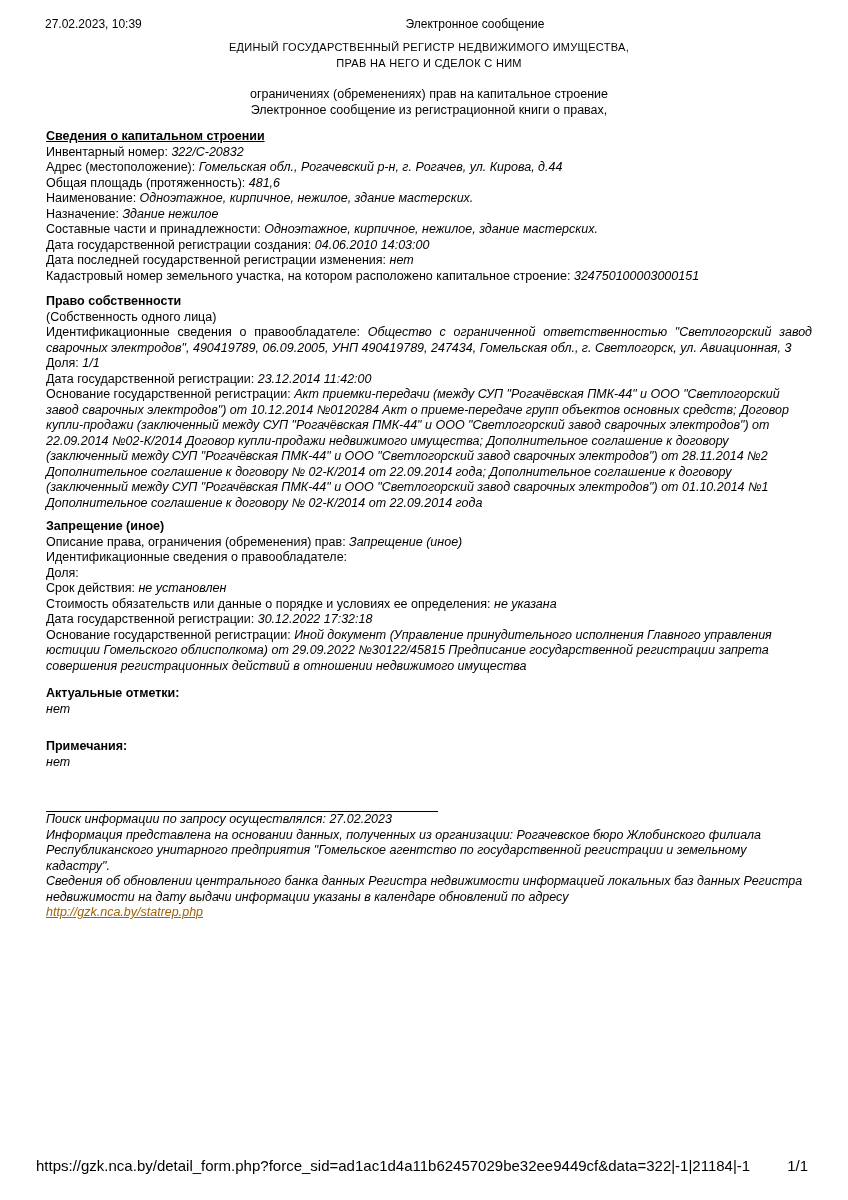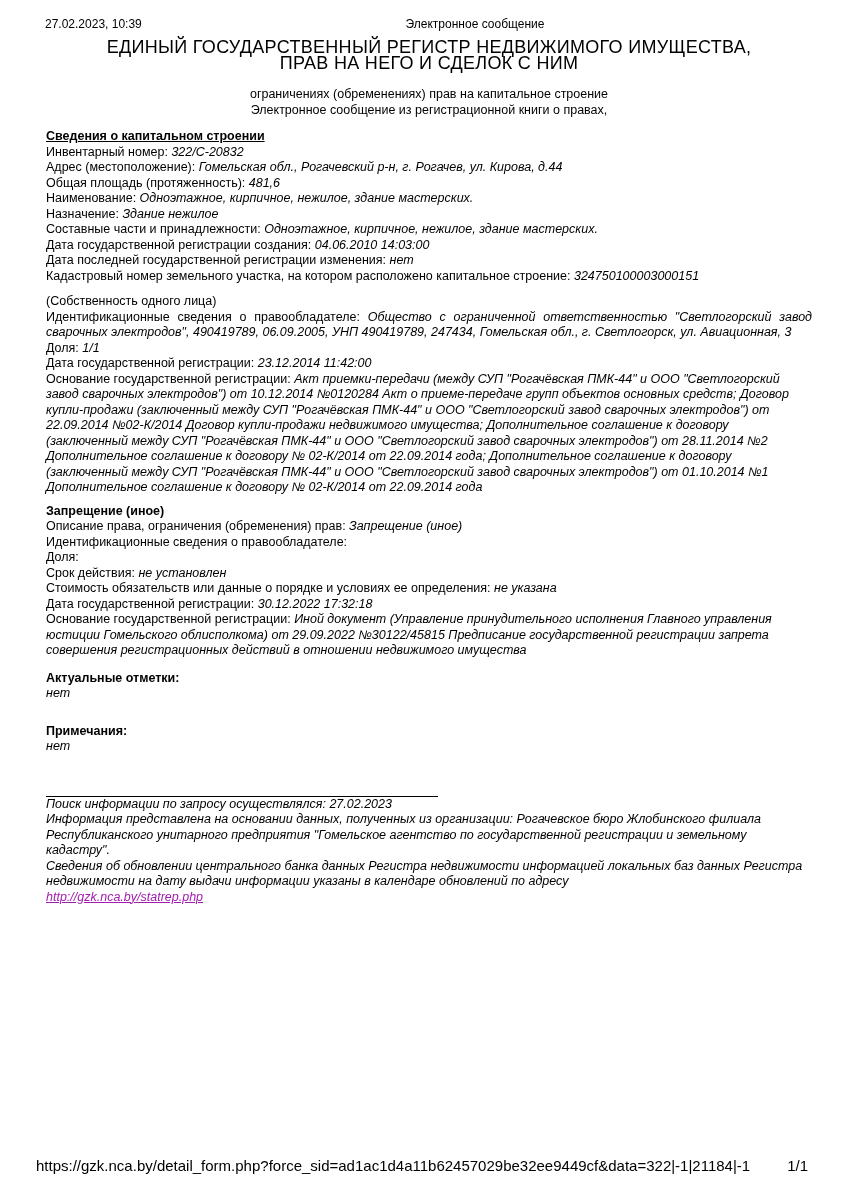--- a/index.html
+++ b/index.html
@@ -16,35 +16,35 @@
   .print-header .ph-title {
     position: absolute; left: 430px; top: 0; transform: translateX(-50%);
     white-space: nowrap;
   }
   .content {
     position: absolute; top: 0; left: 46px; width: 766px;
     font-size: 12.5px; line-height: 15.5px;
   }
   .doc-title {
     margin-top: 40px; text-align: center;
-    font-size: 18px; line-height: 15.5px; letter-spacing: 0.3px;
+    font-size: 11px; line-height: 15.5px; letter-spacing: 0.3px;
   }
   .doc-subtitle { margin-top: 16px; text-align: center; }
   .sec h2 { font-size: 12.5px; line-height: 15.5px; font-weight: bold; }
   .u { text-decoration: underline; }
   .sec-building { margin-top: 11px; }
   .sec-ownership { margin-top: 10px; }
   .sec-prohibition { margin-top: 8px; }
   .sec-marks { margin-top: 12px; }
   .sec-notes { margin-top: 22px; }
   .val { font-style: italic; }
   .justify { text-align: justify; }
   .rule { margin-top: 41px; width: 392px; border-top: 1px solid #000; height: 0; }
   .doc-footer { font-style: italic; }
-  .doc-footer a { color: #a21caf; text-decoration: underline; }
+  .doc-footer a { color: #a16207; text-decoration: underline; }
   .print-footer {
     position: absolute; top: 1159px; left: 36px; right: 40px;
     font-size: 15px; line-height: 14px;
     display: flex; justify-content: space-between;
   }
 </style>
 </head>
 <body>
 
 <div class="print-header">
@@ -71,20 +71,21 @@
     <p><span class="lbl">Общая площадь (протяженность):</span> <span class="val">481,6</span></p>
     <p><span class="lbl">Наименование:</span> <span class="val">Одноэтажное, кирпичное, нежилое, здание мастерских.</span></p>
     <p><span class="lbl">Назначение:</span> <span class="val">Здание нежилое</span></p>
     <p><span class="lbl">Составные части и принадлежности:</span> <span class="val">Одноэтажное, кирпичное, нежилое, здание мастерских.</span></p>
     <p><span class="lbl">Дата государственной регистрации создания:</span> <span class="val">04.06.2010 14:03:00</span></p>
     <p><span class="lbl">Дата последней государственной регистрации изменения:</span> <span class="val">нет</span></p>
     <p><span class="lbl">Кадастровый номер земельного участка, на котором расположено капитальное строение:</span> <span class="val">324750100003000151</span></p>
   </div>
 
   <div class="sec sec-ownership">
+    <h2>Право собственности</h2>
     <p>(Собственность одного лица)</p>
     <p class="justify"><span class="lbl">Идентификационные сведения о правообладателе:</span> <span class="val">Общество с ограниченной ответственностью "Светлогорский завод сварочных электродов", 490419789, 06.09.2005, УНП 490419789, 247434, Гомельская обл., г. Светлогорск, ул. Авиационная, 3</span></p>
     <p><span class="lbl">Доля:</span> <span class="val">1/1</span></p>
     <p><span class="lbl">Дата государственной регистрации:</span> <span class="val">23.12.2014 11:42:00</span></p>
     <p><span class="lbl">Основание государственной регистрации:</span> <span class="val">Акт приемки-передачи (между СУП "Рогачёвская ПМК-44" и ООО "Светлогорский завод сварочных электродов") от 10.12.2014 №0120284 Акт о приеме-передаче групп объектов основных средств; Договор купли-продажи (заключенный между СУП "Рогачёвская ПМК-44" и ООО "Светлогорский завод сварочных электродов") от 22.09.2014 №02-К/2014 Договор купли-продажи недвижимого имущества; Дополнительное соглашение к договору (заключенный между СУП "Рогачёвская ПМК-44" и ООО "Светлогорский завод сварочных электродов") от 28.11.2014 №2 Дополнительное соглашение к договору № 02-К/2014 от 22.09.2014 года; Дополнительное соглашение к договору (заключенный между СУП "Рогачёвская ПМК-44" и ООО "Светлогорский завод сварочных электродов") от 01.10.2014 №1 Дополнительное соглашение к договору № 02-К/2014 от 22.09.2014 года</span></p>
   </div>
 
   <div class="sec sec-prohibition">
     <h2>Запрещение (иное)</h2>
     <p><span class="lbl">Описание права, ограничения (обременения) прав:</span> <span class="val">Запрещение (иное)</span></p>

